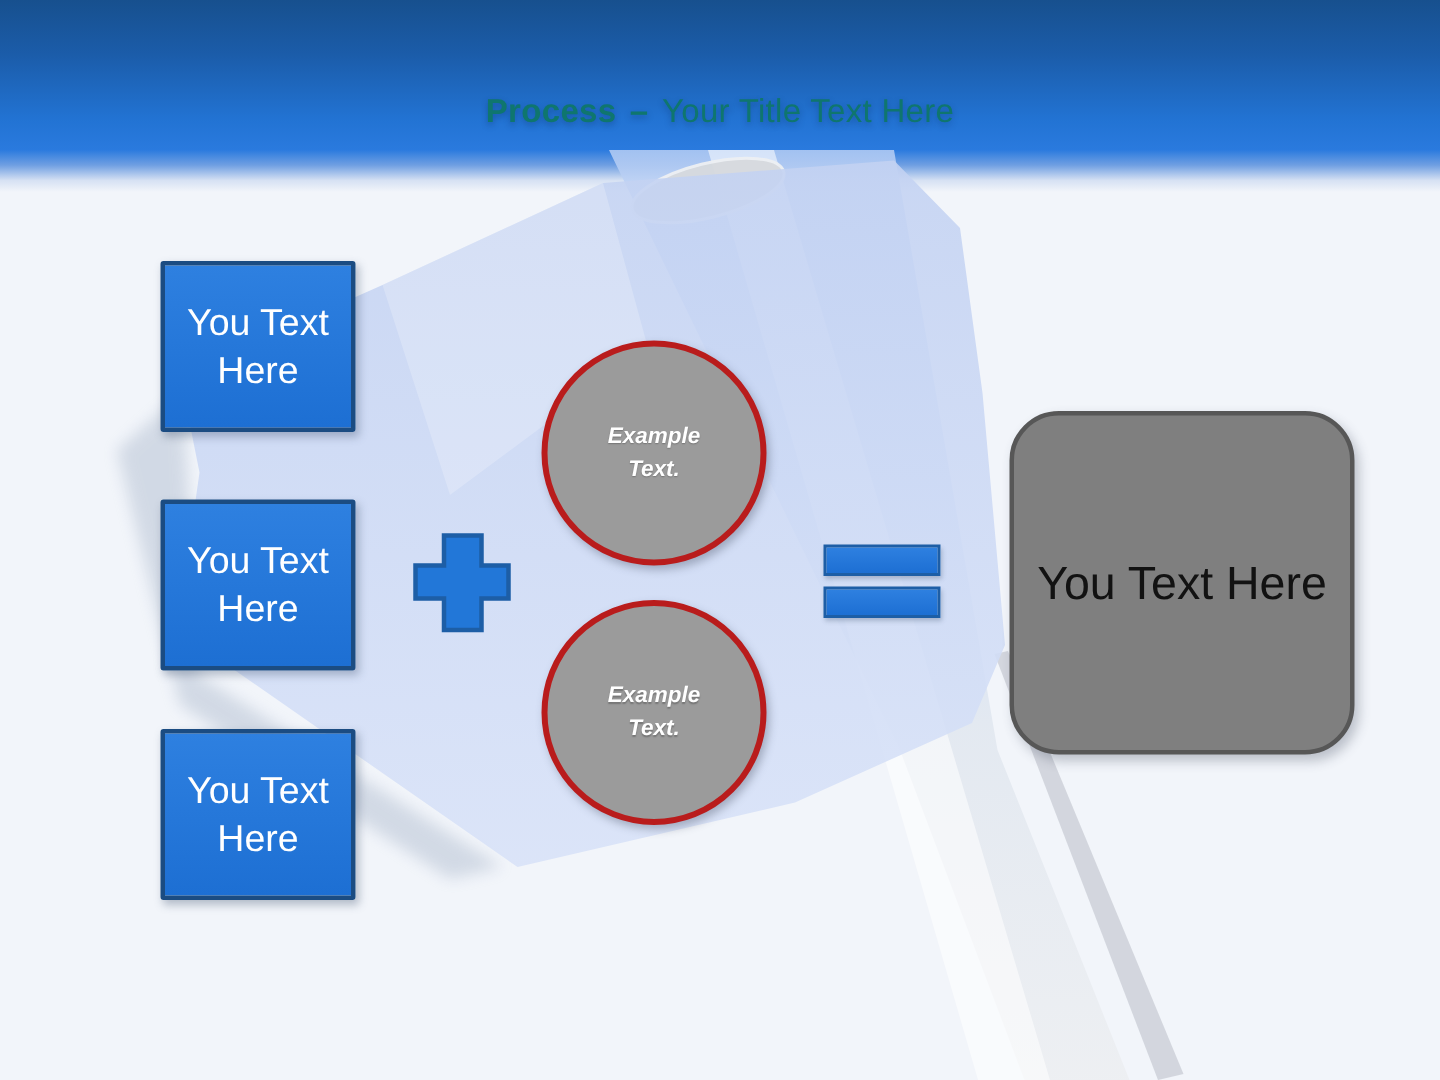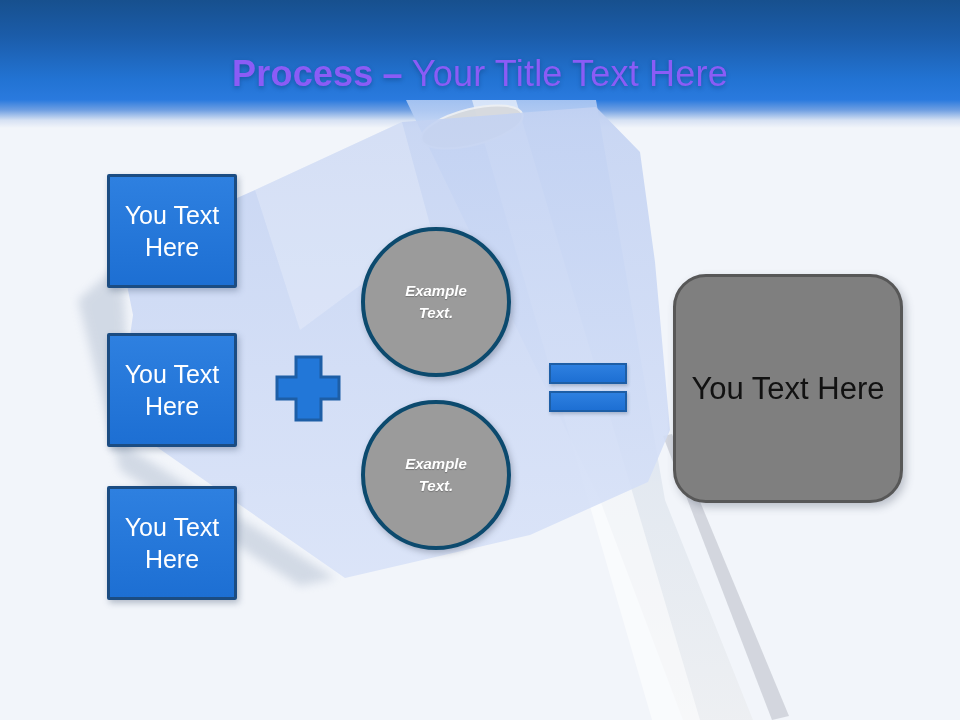--- a/index.html
+++ b/index.html
@@ -18,21 +18,21 @@
       #2a7ade 78%,
       #6f9fe2 86%,
       #d6e1f3 94%,
       #f2f5fa 100%);
   }
   
   .flag-bg{position:absolute;left:0;top:0;z-index:1;pointer-events:none;}
   
   .title{
     position:absolute;left:0;top:56px;width:960px;margin:0;z-index:3;
-    text-align:center;color:#8b5cf6;font-size:36px;line-height:36px;
+    text-align:center;color:#0f766e;font-size:22px;line-height:36px;
     font-weight:400;letter-spacing:.2px;
     text-shadow:0 2px 4px rgba(10,40,90,.35);
   }
   .t-bold{font-weight:700;}
   .t-dash{font-weight:700;margin:0 9px;}
   
   .sq{
     position:absolute;left:107px;width:130px;height:114px;z-index:2;
     box-sizing:border-box;border:3px solid #1b4c82;border-radius:2px;
     background:linear-gradient(180deg,#2e80e0,#1d6fd3);
@@ -47,21 +47,21 @@
   .equals{position:absolute;left:549px;top:363px;width:78px;height:49px;z-index:2;}
   .equals .bar{
     position:absolute;left:0;width:78px;height:21px;box-sizing:border-box;
     background:linear-gradient(180deg,#2e80e0,#1d6fd3);
     border:2.5px solid #1d5ea6;box-shadow:1px 2px 3px rgba(60,80,110,.3);
   }
   .equals .bar1{top:0;} .equals .bar2{top:28px;}
   
   .circle{
     position:absolute;left:361px;width:150px;height:150px;z-index:2;
-    box-sizing:border-box;border:4px solid #0c4a6e;border-radius:50%;
+    box-sizing:border-box;border:4px solid #b91c1c;border-radius:50%;
     background:#9b9b9b;
     display:flex;align-items:center;justify-content:center;text-align:center;
     color:#ffffff;font-size:15px;line-height:22px;font-weight:700;font-style:italic;
     text-shadow:0 1px 1px rgba(0,0,0,.25);
     box-shadow:2px 3px 6px rgba(60,70,90,.35);
   }
   .circle span{display:block;width:80px;}
   .c1{top:227px;} .c2{top:400px;}
   
   .result{

